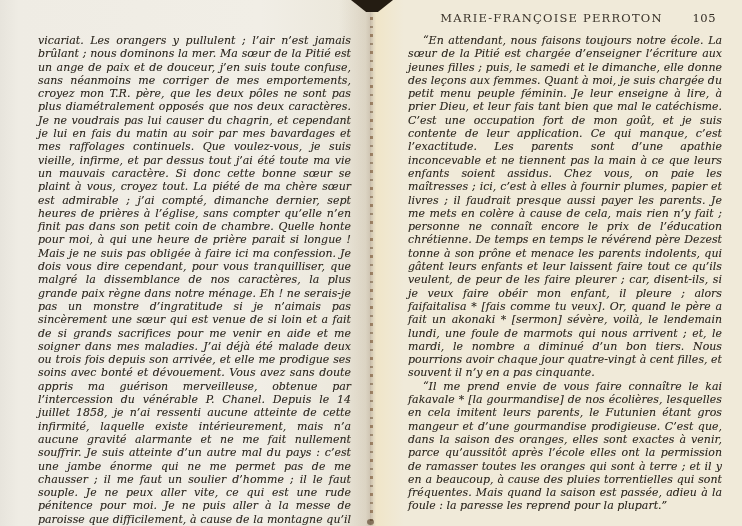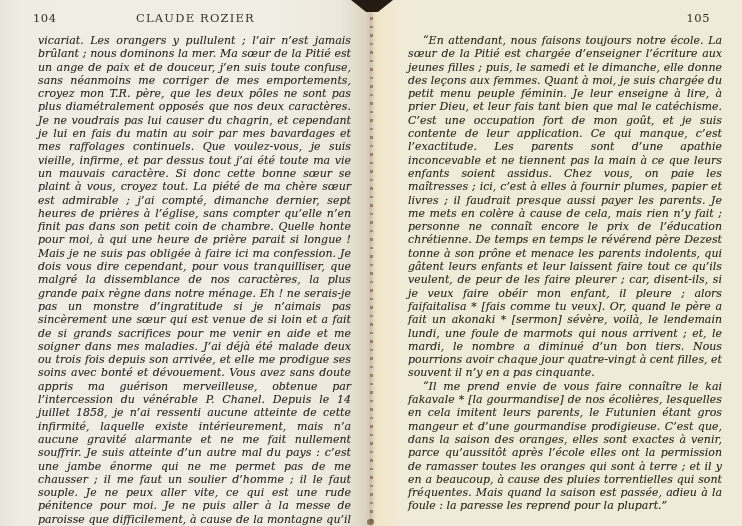--- a/index.html
+++ b/index.html
@@ -41,21 +41,21 @@
   .speck{
     position:absolute;left:367px;bottom:1px;width:7px;height:6px;
     background:rgba(70,45,20,.55);border-radius:50%;
   }
   .pagehead{position:relative;height:16px;margin-top:11px;}
   .pagehead .num{
     position:absolute;top:0;
     font-size:11.5px;color:#322c24;letter-spacing:.5px;font-style:normal;
   }
   .page.left .pagehead .num{left:33px;}
-  .page.right .pagehead .num{right:32px;}
+  .page.right .pagehead .num{right:26px;}
   .pagehead .running{
     position:absolute;left:0;right:0;text-align:center;
     font-variant:small-caps;letter-spacing:1.2px;
     font-size:11.5px;color:#3a332a;font-style:normal;
   }
   .page.left .pagehead .running{left:30px;right:10px;}
   .page.right .pagehead .running{left:20px;right:30px;}
   .bodytext{position:absolute;top:34px;}
   .page.left .bodytext{left:38px;right:20px;}
   .page.right .bodytext{left:37px;right:20px;}
@@ -69,31 +69,28 @@
     text-shadow:0 0 .4px rgba(46,41,33,.35);
   }
   .bodytext p.indent{text-indent:15px;}
 </style>
 </head>
 <body>
 
 <div class="spread">
 
   <div class="page left">
-    <div class="pagehead">
-      <span class="num">104</span>
-      <span class="running">CLAUDE ROZIER</span>
-    </div>
     <div class="bodytext">
       <p>vicariat. Les orangers y pullulent ; l’air n’est jamais brûlant ; nous dominons la mer. Ma sœur de la Pitié est un ange de paix et de douceur, j’en suis toute confuse, sans néanmoins me corriger de mes emportements, croyez mon T.R. père, que les deux pôles ne sont pas plus diamétralement opposés que nos deux caractères. Je ne voudrais pas lui causer du chagrin, et cependant je lui en fais du matin au soir par mes bavardages et mes raffolages continuels. Que voulez-vous, je suis vieille, infirme, et par dessus tout j’ai été toute ma vie un mauvais caractère. Si donc cette bonne sœur se plaint à vous, croyez tout. La piété de ma chère sœur est admirable ; j’ai compté, dimanche dernier, sept heures de prières à l’église, sans compter qu’elle n’en finit pas dans son petit coin de chambre. Quelle honte pour moi, à qui une heure de prière parait si longue ! Mais je ne suis pas obligée à faire ici ma confession. Je dois vous dire cependant, pour vous tranquilliser, que malgré la dissemblance de nos caractères, la plus grande paix règne dans notre ménage. Eh ! ne serais-je pas un monstre d’ingratitude si je n’aimais pas sincèrement une sœur qui est venue de si loin et a fait de si grands sacrifices pour me venir en aide et me soigner dans mes maladies. J’ai déjà été malade deux ou trois fois depuis son arrivée, et elle me prodigue ses soins avec bonté et dévouement. Vous avez sans doute appris ma guérison merveilleuse, obtenue par l’intercession du vénérable P. Chanel. Depuis le 14 juillet 1858, je n’ai ressenti aucune atteinte de cette infirmité, laquelle existe intérieurement, mais n’a aucune gravité alarmante et ne me fait nullement souffrir. Je suis atteinte d’un autre mal du pays : c’est une jambe énorme qui ne me permet pas de me chausser ; il me faut un soulier d’homme ; il le faut souple. Je ne peux aller vite, ce qui est une rude pénitence pour moi. Je ne puis aller à la messe de paroisse que difficilement, à cause de la montagne qu’il faut descendre et remonter. Enfin, mon T.R. père, je ne suis plus guère qu’un embarras pour la mission, malgré ma bonne volonté ; aussi désiré-je vivement une troisième sœur, afin de ne pas trop fatiguer la pauvre sœur de la Pitié, laquelle n’est pas très forte.</p>
     </div>
   </div>
 
   <div class="page right">
     <div class="pagehead">
+      <span class="running">MARIE-FRANÇOISE PERROTON</span>
       <span class="num">105</span>
     </div>
     <div class="bodytext">
       <p class="indent">“En attendant, nous faisons toujours notre école. La sœur de la Pitié est chargée d’enseigner l’écriture aux jeunes filles ; puis, le samedi et le dimanche, elle donne des leçons aux femmes. Quant à moi, je suis chargée du petit menu peuple féminin. Je leur enseigne à lire, à prier Dieu, et leur fais tant bien que mal le catéchisme. C’est une occupation fort de mon goût, et je suis contente de leur application. Ce qui manque, c’est l’exactitude. Les parents sont d’une apathie inconcevable et ne tiennent pas la main à ce que leurs enfants soient assidus. Chez vous, on paie les maîtresses ; ici, c’est à elles à fournir plumes, papier et livres ; il faudrait presque aussi payer les parents. Je me mets en colère à cause de cela, mais rien n’y fait ; personne ne connaît encore le prix de l’éducation chrétienne. De temps en temps le révérend père Dezest tonne à son prône et menace les parents indolents, qui gâtent leurs enfants et leur laissent faire tout ce qu’ils veulent, de peur de les faire pleurer ; car, disent-ils, si je veux faire obéir mon enfant, il pleure ; alors faifaitalisa * [fais comme tu veux]. Or, quand le père a fait un akonaki * [sermon] sévère, voilà, le lendemain lundi, une foule de marmots qui nous arrivent ; et, le mardi, le nombre a diminué d’un bon tiers. Nous pourrions avoir chaque jour quatre-vingt à cent filles, et souvent il n’y en a pas cinquante.</p>
       <p class="indent">“Il me prend envie de vous faire connaître le kai fakavale * [la gourmandise] de nos écolières, lesquelles en cela imitent leurs parents, le Futunien étant gros mangeur et d’une gourmandise prodigieuse. C’est que, dans la saison des oranges, elles sont exactes à venir, parce qu’aussitôt après l’école elles ont la permission de ramasser toutes les oranges qui sont à terre ; et il y en a beaucoup, à cause des pluies torrentielles qui sont fréquentes. Mais quand la saison est passée, adieu à la foule : la paresse les reprend pour la plupart.”</p>
     </div>
   </div>
 
   <div class="gutter-shadow"></div>
   <div class="gutter-line"></div>

